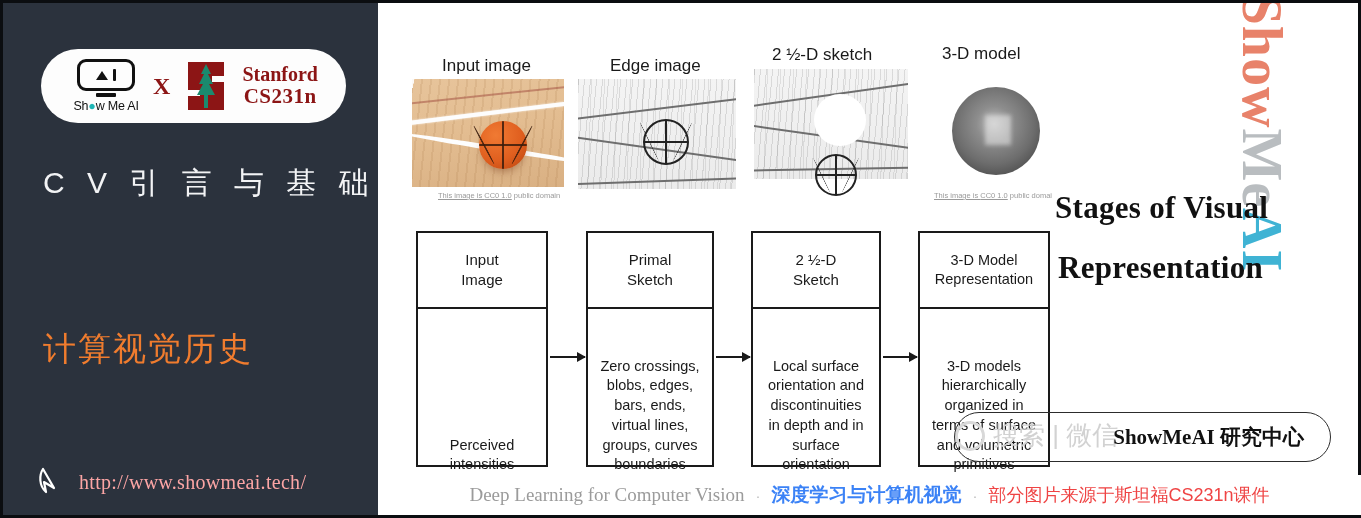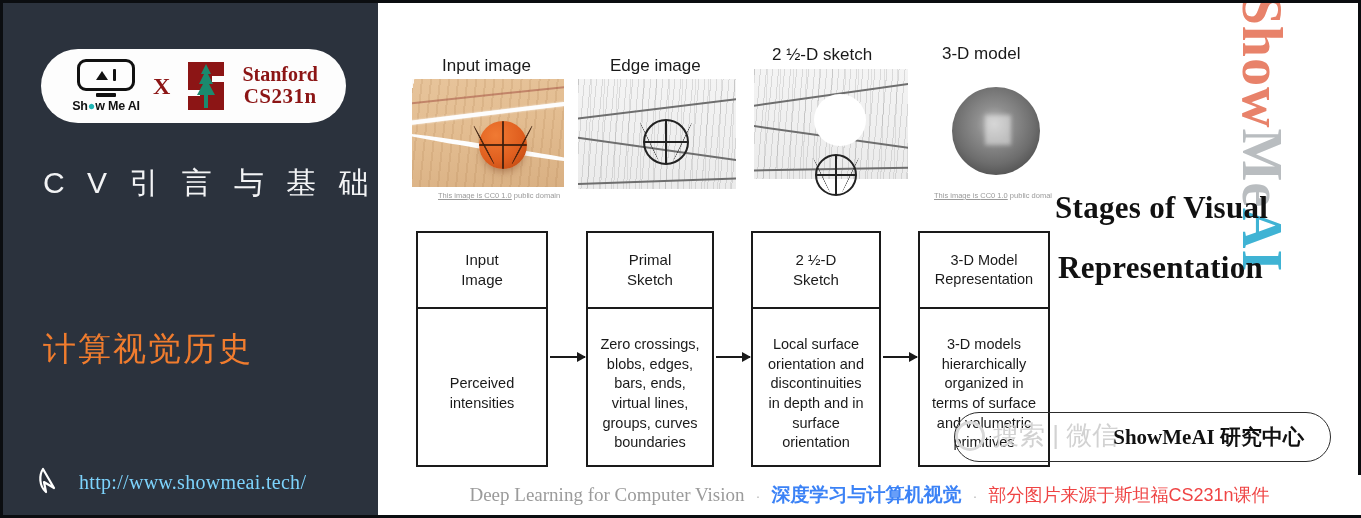--- a/index.html
+++ b/index.html
@@ -19,21 +19,21 @@
     position:absolute; left:38px; top:46px; width:305px; height:74px;
     background:#fdfdfd; border-radius:40px;
     display:flex; align-items:center; justify-content:center; gap:10px;
   }
   .sma-mark{ display:flex; flex-direction:column; align-items:center; width:74px; }
   .sma-glyph{ width:58px; height:32px; border:3.4px solid #111; border-radius:9px;
     display:flex; align-items:center; justify-content:center; gap:5px; position:relative;}
   .sma-glyph .chev{ width:0;height:0;border-left:6px solid transparent;border-right:6px solid transparent;border-bottom:9px solid #111;}
   .sma-glyph .bar{ width:3.5px;height:12px;background:#111;border-radius:1px;}
   .sma-stem{ width:20px;height:3.4px;background:#111;margin-top:2px;border-radius:1px;}
-  .sma-text{ font-size:12.5px; font-weight:bold; color:#111; letter-spacing:-0.2px; margin-top:2px; white-space:nowrap;}
+  .sma-text{ font-size:12.5px; font-weight:normal; color:#111; letter-spacing:-0.2px; margin-top:2px; white-space:nowrap;}
   .sma-text .dot{ color:#1fb6b6; }
   .x-mark{ font-size:24px; font-weight:bold; color:#8c1515; font-family:"Liberation Serif", serif; }
   .stanford-s{ position:relative; width:52px; height:60px; }
   .stanford-s svg{ display:block; }
   .stanford-text{ font-family:"Liberation Serif", serif; color:#8c1515; font-weight:bold; line-height:1.12; }
   .stanford-text .l1{ font-size:20px;text-align:center; }
   .stanford-text .l2{ font-size:21px; letter-spacing:0.5px;text-align:center;}
 
   .cv-title{
     position:absolute; left:40px; top:160px; width:320px;
@@ -42,21 +42,21 @@
   }
   .sub-title{
     position:absolute; left:40px; top:324px;
     color:#f07c2e; font-size:33px; font-weight:normal; letter-spacing:2px;
     white-space:nowrap;
   }
   .site-row{
     position:absolute; left:34px; top:463px; display:flex; align-items:center; gap:12px;
   }
   .cursor-ic{ width:30px; height:32px; }
-  .site-url{ color:#7dd3fc; font-size:20px; font-family:"Liberation Serif", serif; letter-spacing:0.3px; }
+  .site-url{ color:#fca5a5; font-size:20px; font-family:"Liberation Serif", serif; letter-spacing:0.3px; }
 
   
   .content{
     position:absolute; left:378px; top:0; width:983px; height:518px;
     background:#ffffff; border-top:3px solid #0b0d10; border-bottom:3px solid #0b0d10;
     border-right:3px solid #0b0d10;
     overflow:hidden;
   }
 
   
@@ -117,21 +117,21 @@
   }
   .sphere3d::after{ content:""; position:absolute; left:38%; top:32%; width:26px; height:30px;
     background:rgba(235,235,235,.55); filter:blur(2px); }
 
   
   .boxrow{ position:absolute; left:0; top:0; }
   .mbox{ position:absolute; border:2.5px solid #1a1a1a; background:#fff; }
   .mbox .head{ border-bottom:2.5px solid #1a1a1a; height:76px;
     display:flex; align-items:center; justify-content:center; text-align:center;
     font-size:15px; color:#1a1a1a; line-height:1.32; padding:0 4px; }
-  .mbox .body{ display:flex; align-items:center; justify-content:center; text-align:center;
+  .mbox .body{ display:flex; align-items:flex-end; justify-content:center; text-align:center;
     font-size:14.5px; color:#1a1a1a; line-height:1.36; padding:4px 3px; height:calc(100% - 62px);}
   .arrow{ position:absolute; height:2px; background:#1a1a1a; }
   .arrow::after{ content:""; position:absolute; right:-1px; top:-4px;
     border-top:5px solid transparent; border-bottom:5px solid transparent; border-left:9px solid #1a1a1a;}
 
   
   .headline{ position:absolute; color:#111; font-weight:bold; font-family:"Liberation Serif", serif; }
   .hl1{ left:1055px; top:190px; font-size:31px; letter-spacing:.3px; }
   .hl2{ left:1058px; top:250px; font-size:31px; letter-spacing:.3px; }
   .hl3{ left:1096px; top:300px; font-size:22px; font-weight:normal; font-family:"Liberation Serif", serif; color:#111;}

